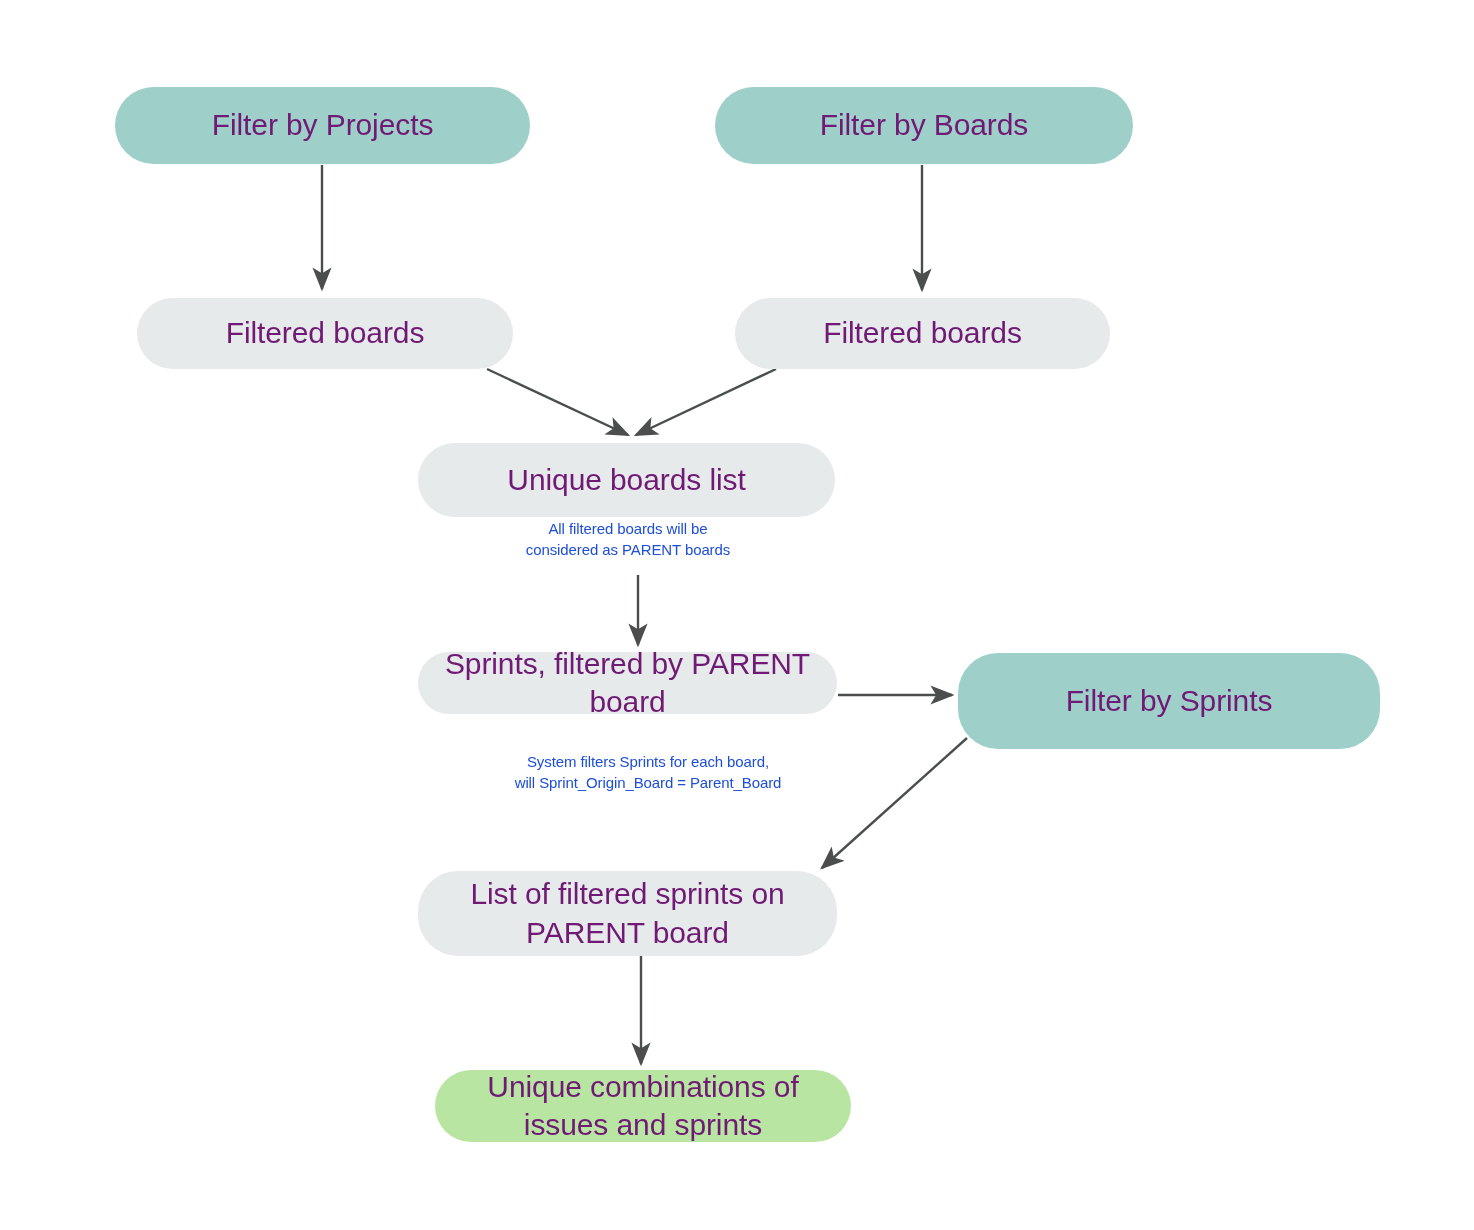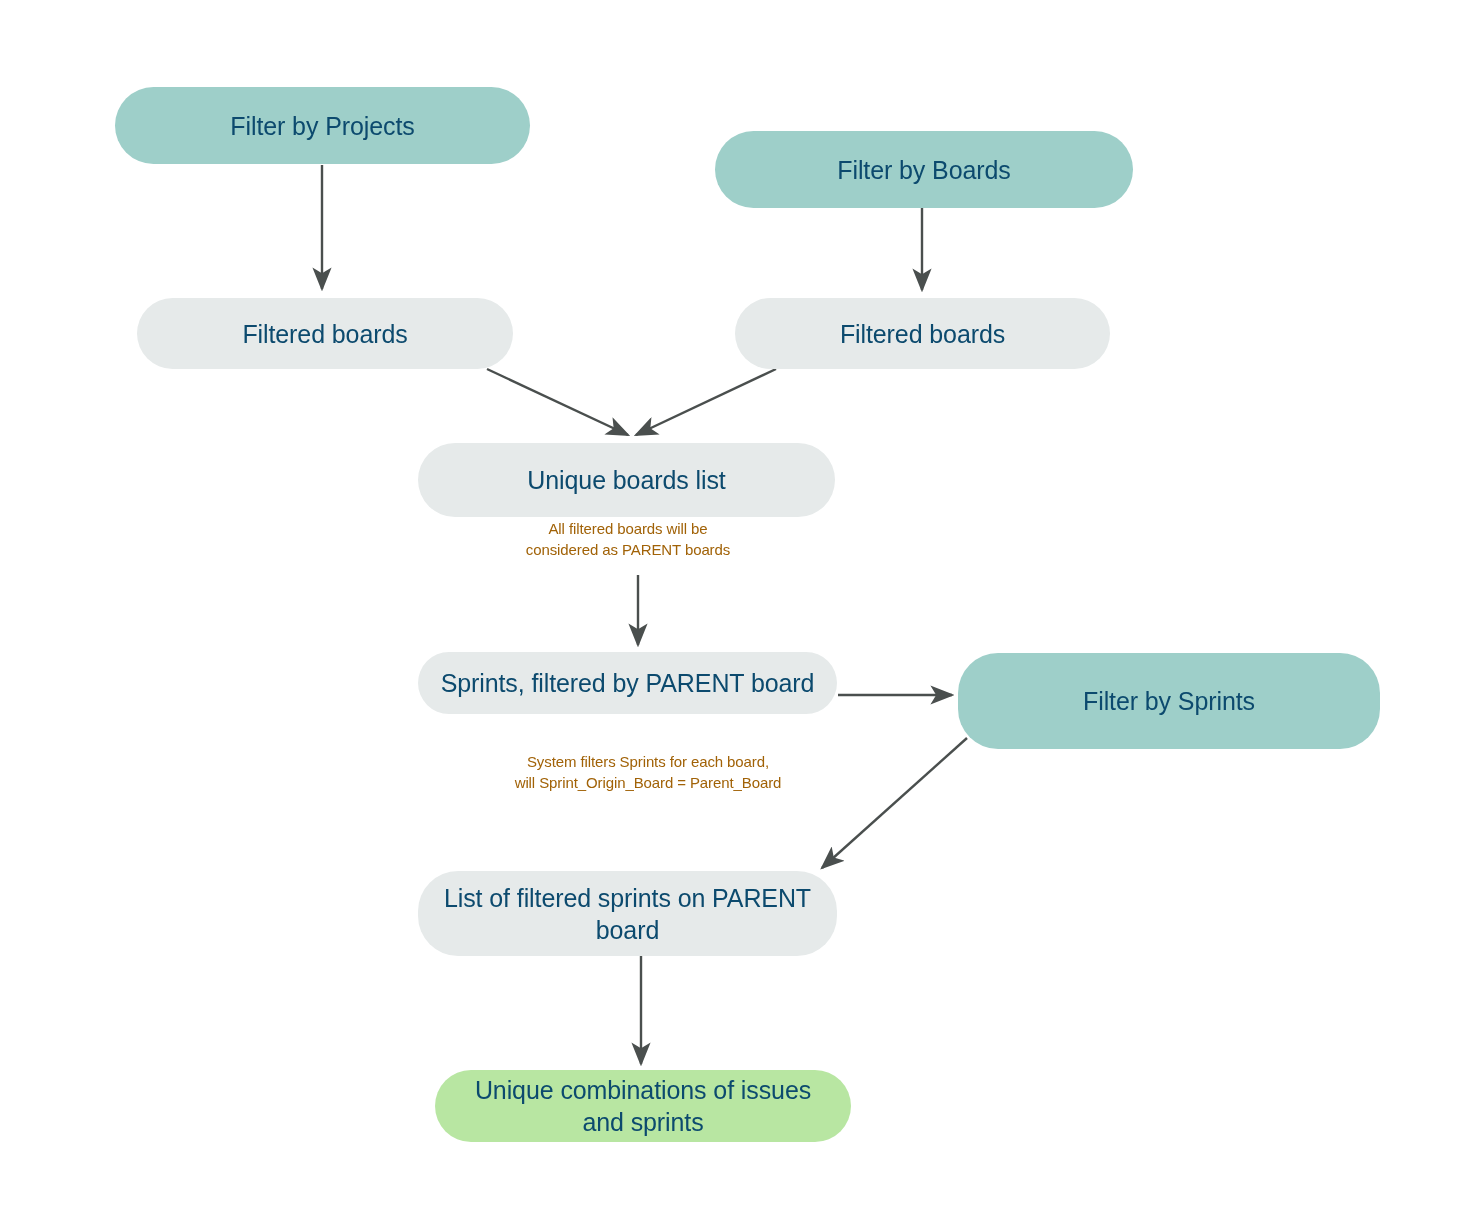--- a/index.html
+++ b/index.html
@@ -26,34 +26,34 @@
     pointer-events: none;
   }
   .node {
     position: absolute;
     display: flex;
     align-items: center;
     justify-content: center;
     text-align: center;
     border-radius: 40px;
     box-sizing: border-box;
-    color: #0c4a6e;
-    font-size: 25px;
+    color: #701a75;
+    font-size: 30px;
     line-height: 1.28;
     letter-spacing: -0.1px;
     padding: 8px 18px;
     z-index: 2;
   }
   .node.teal   { background: #9ecfc9; }
   .node.grey   { background: #e6eaea; }
   .node.green  { background: #b8e6a2; }
   .note {
     position: absolute;
     text-align: center;
-    color: #a16207;
+    color: #1d4ed8;
     font-size: 15px;
     line-height: 1.38;
     letter-spacing: -0.1px;
     z-index: 3;
   }
 </style>
 </head>
 <body>
 
 <div id="canvas">
@@ -79,21 +79,21 @@
 
     <line x1="967" y1="738" x2="822" y2="868" stroke="#4a4f4e" stroke-width="2.4" marker-end="url(#arrowhead)"></line>
 
     <line x1="641" y1="956" x2="641" y2="1064" stroke="#4a4f4e" stroke-width="2.4" marker-end="url(#arrowhead)"></line>
   </svg>
 
   <div class="node teal" style="left:115px; top:87px; width:415px; height:77px;">
     <span>Filter by Projects</span>
   </div>
 
-  <div class="node teal" style="left:715px; top:87px; width:418px; height:77px;margin-top:44px;">
+  <div class="node teal" style="left:715px; top:87px; width:418px; height:77px;">
     <span>Filter by Boards</span>
   </div>
 
   <div class="node grey" style="left:137px; top:298px; width:376px; height:71px;">
     <span>Filtered boards</span>
   </div>
 
   <div class="node grey" style="left:735px; top:298px; width:375px; height:71px;">
     <span>Filtered boards</span>
   </div>

